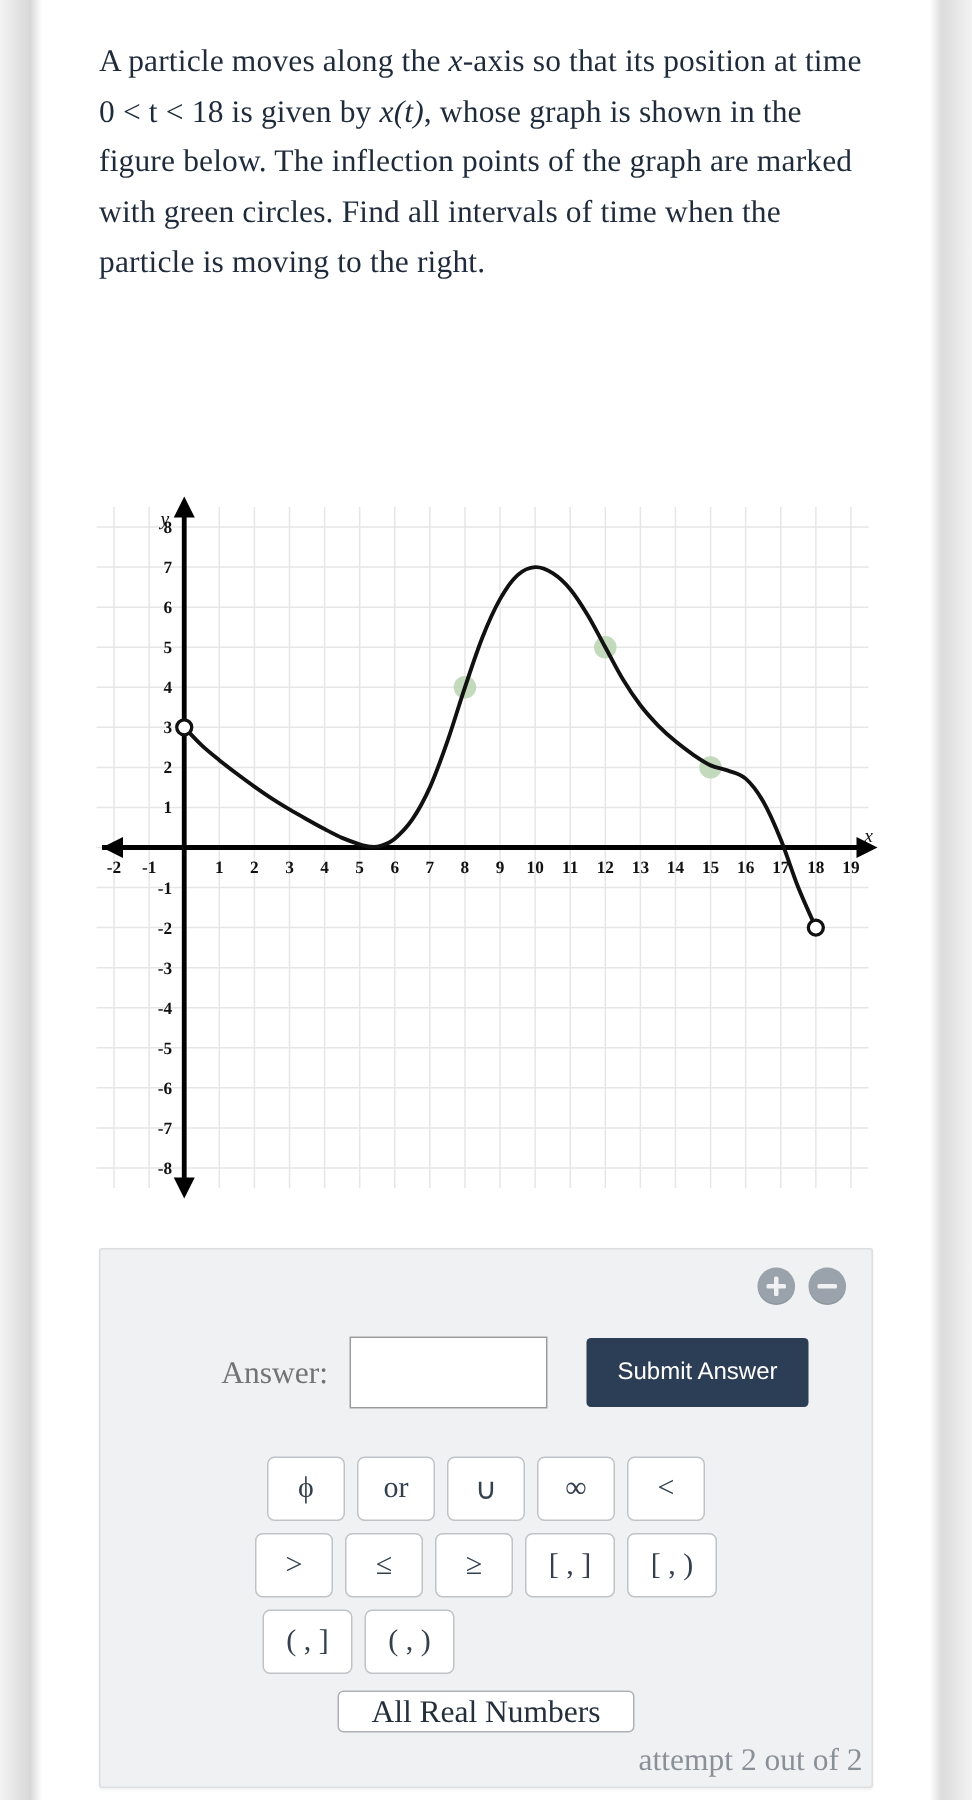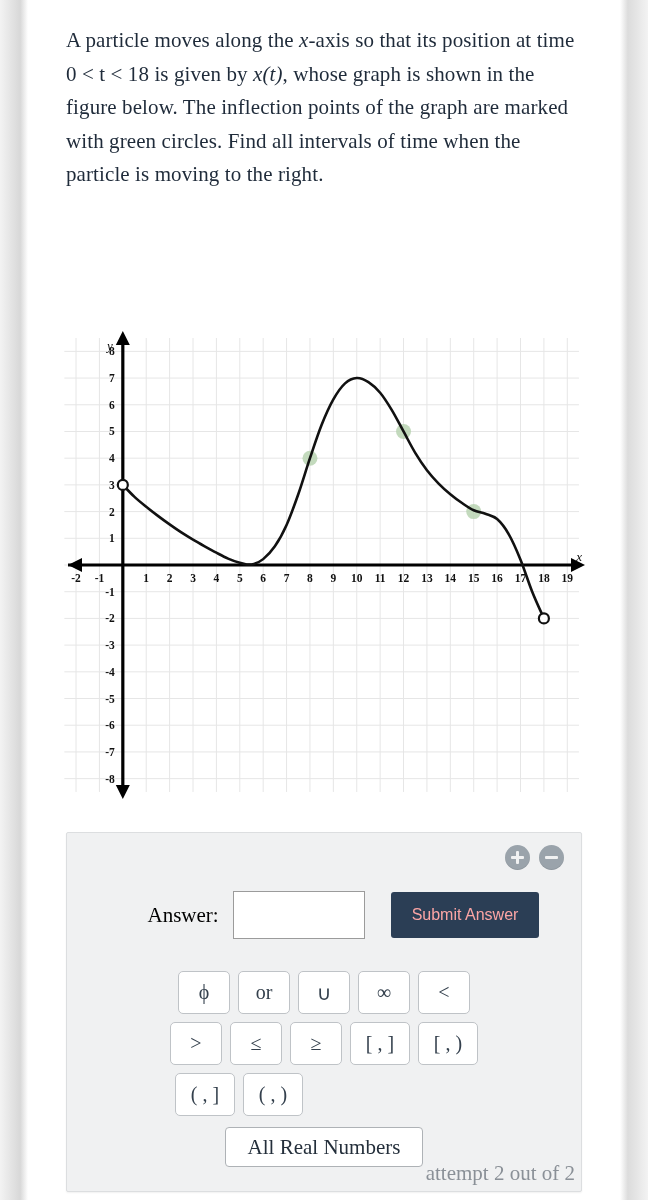--- a/index.html
+++ b/index.html
@@ -69,37 +69,37 @@
   .zoom-btn .v { width: 3.6px; height: 13px; }
   .zoom-btn-inner { position: relative; width: 13px; height: 13px; display:flex; align-items:center; justify-content:center;}
 
   .answer-row {
     position: absolute; left: 0; top: 58px; width: 100%;
     display: flex; align-items: center; justify-content: center;
     gap: 0;
   }
   .answer-label {
     font-family: "Liberation Serif", serif;
-    font-size: 21px; color: #000000;
+    font-size: 21px; color: #737373;
     width: 124px; text-align: right; padding-right: 14px;
   }
   .answer-input {
     width: 132px; height: 48px;
     background: #ffffff;
     border: 1px solid #9b9b9b;
     font-family: "Liberation Serif", serif;
     font-size: 18px;
     padding: 0 6px;
     outline: none;
   }
   .submit-btn {
     margin-left: 26px;
     height: 46px; padding: 0 21px;
     background: #2b3e55;
-    color: #fca5a5;
+    color: #ffffff;
     border: none; border-radius: 3px;
     font-family: "Liberation Sans", sans-serif;
     font-size: 16px;
     cursor: pointer;
     white-space: nowrap;
   }
 
   .keypad {
     position: absolute; left: 0; top: 138px; width: 100%;
     display: flex; flex-direction: column; align-items: center;
@@ -114,21 +114,21 @@
     border-radius: 5px;
     display: flex; align-items: center; justify-content: center;
     font-family: "Liberation Serif", serif;
     font-size: 20px;
     color: #34404d;
     cursor: pointer;
   }
   .kp-key.wide { width: 60px; }
   .allreal-btn {
     margin-top: 3px;
-    height: 40px; padding: 0 22px;
+    height: 28px; padding: 0 22px;
     background: #ffffff;
     border: 1px solid #aeb2b6;
     border-radius: 4px;
     font-family: "Liberation Serif", serif;
     font-size: 21px;
     color: #242f3b;
     cursor: pointer;
   }
   .attempt {
     position: absolute; right: 6px; bottom: 5px;

